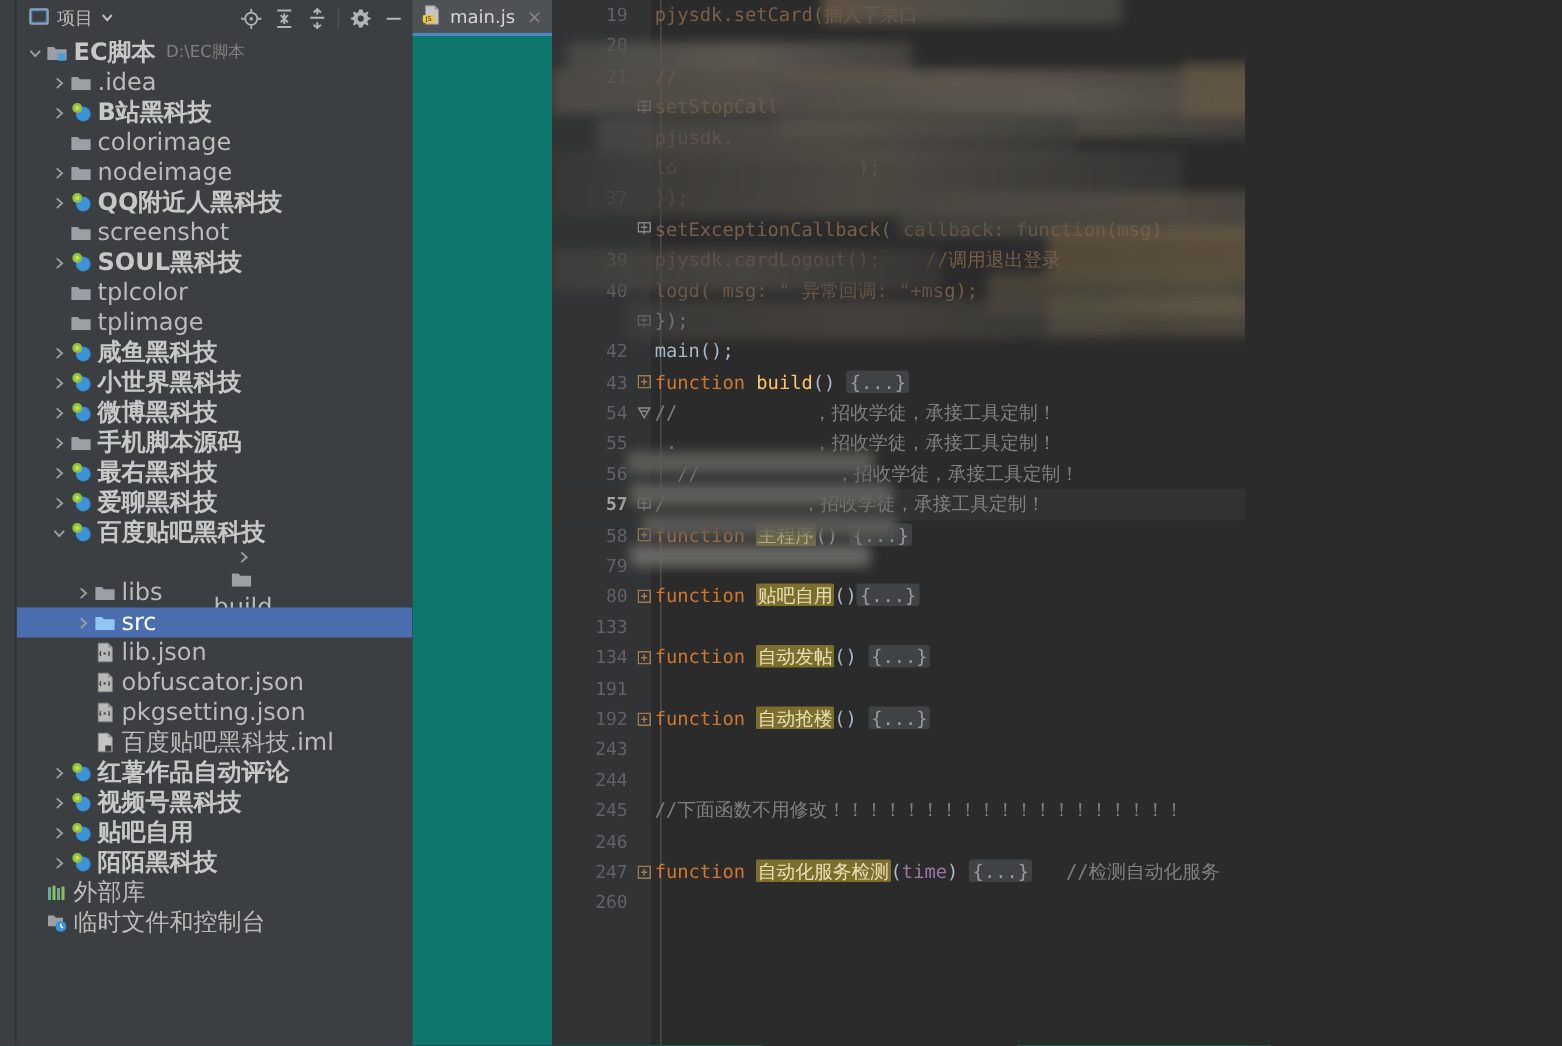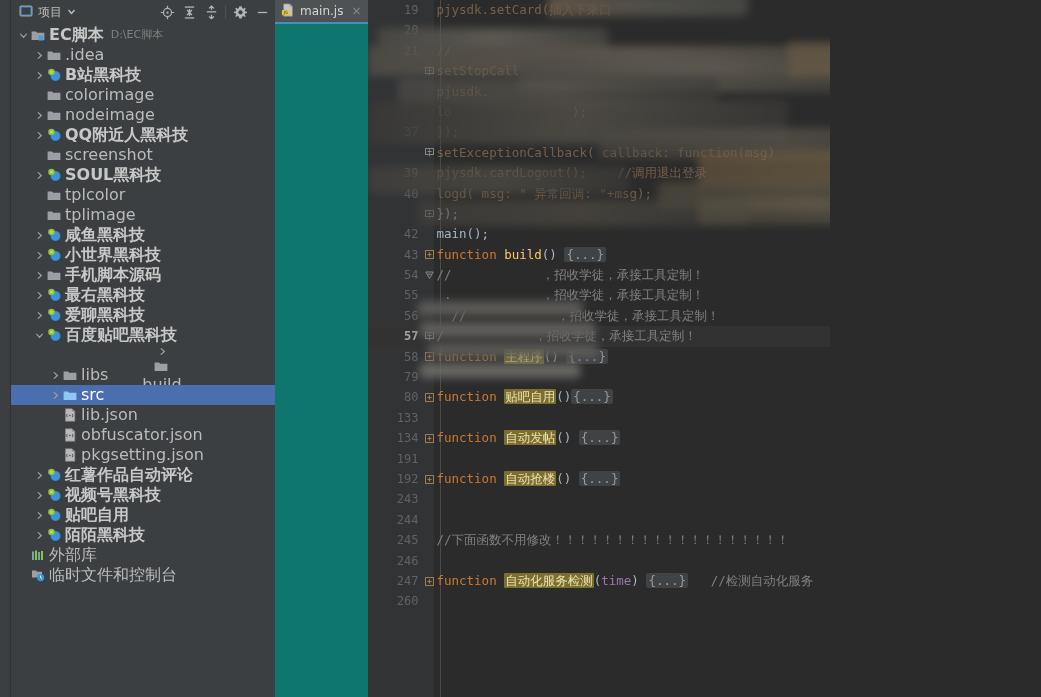--- a/index.html
+++ b/index.html
@@ -289,20 +289,36 @@
           </span>
           <span class="lbl bold">小世界黑科技</span>
         </div>
         <div class="row" style="padding-left: 22px;">
           <span class="arrow">
             <svg width="9" height="9" viewBox="0 0 9 9">
               <path d="M3.2 1.6 L6.4 4.5 L3.2 7.4" fill="none" stroke="#9aa0a6" stroke-width="1.25" stroke-linecap="round"></path>
             </svg>
           </span>
           <span class="ic">
+            <svg width="15" height="14" viewBox="0 0 15 14">
+              <circle cx="8.5" cy="8" r="5" fill="#2f7fc4"></circle>
+              <path d="M4 8 a4.5 4.5 0 0 1 9 0 a4.5 4.5 0 0 1 -9 0" fill="#3d93d8"></path>
+              <circle cx="4.5" cy="4" r="3.3" fill="#8bc34a"></circle>
+              <circle cx="4.5" cy="4" r="1.5" fill="#cddc39"></circle>
+            </svg>
+          </span>
+          <span class="lbl bold">微博黑科技</span>
+        </div>
+        <div class="row" style="padding-left: 22px;">
+          <span class="arrow">
+            <svg width="9" height="9" viewBox="0 0 9 9">
+              <path d="M3.2 1.6 L6.4 4.5 L3.2 7.4" fill="none" stroke="#9aa0a6" stroke-width="1.25" stroke-linecap="round"></path>
+            </svg>
+          </span>
+          <span class="ic">
             <svg width="14" height="13" viewBox="0 0 14 13">
               <path d="M0.6 2.4 H5 L6.2 3.8 H13.4 V11 H0.6 Z" fill="#9aa0a6"></path>
             </svg>
           </span>
           <span class="lbl bold">手机脚本源码</span>
         </div>
         <div class="row" style="padding-left: 22px;">
           <span class="arrow">
             <svg width="9" height="9" viewBox="0 0 9 9">
               <path d="M3.2 1.6 L6.4 4.5 L3.2 7.4" fill="none" stroke="#9aa0a6" stroke-width="1.25" stroke-linecap="round"></path>
@@ -417,20 +433,31 @@
           <span class="arrow"></span>
           <span class="ic">
             <svg width="14" height="14" viewBox="0 0 14 14">
               <path d="M2.5 0.8 H9 L11.8 3.6 V13.2 H2.5 Z" fill="#b9b9b9" stroke="#8c8c8c" stroke-width="0.6"></path>
               <path d="M9 0.8 V3.6 H11.8 Z" fill="#8f8f8f"></path>
               <path d="M4.2 6 q-1 1.6 0 3.2 M9.4 6 q1 1.6 0 3.2" stroke="#4a4a4a" stroke-width="0.9" fill="none"></path>
               <circle cx="6.8" cy="7.6" r="0.8" fill="#4a4a4a"></circle>
             </svg>
           </span>
           <span class="lbl">pkgsetting.json</span>
+        </div>
+        <div class="row" style="padding-left: 38px;">
+          <span class="arrow"></span>
+          <span class="ic">
+            <svg width="14" height="14" viewBox="0 0 14 14">
+              <path d="M2.5 0.8 H9 L11.8 3.6 V13.2 H2.5 Z" fill="#c4c4c4" stroke="#8c8c8c" stroke-width="0.6"></path>
+              <path d="M9 0.8 V3.6 H11.8 Z" fill="#949494"></path>
+              <rect x="7.2" y="9" width="4" height="4" fill="#3a3a3a"></rect>
+            </svg>
+          </span>
+          <span class="lbl">百度贴吧黑科技.iml</span>
         </div>
         <div class="row" style="padding-left: 22px;">
           <span class="arrow">
             <svg width="9" height="9" viewBox="0 0 9 9">
               <path d="M3.2 1.6 L6.4 4.5 L3.2 7.4" fill="none" stroke="#9aa0a6" stroke-width="1.25" stroke-linecap="round"></path>
             </svg>
           </span>
           <span class="ic">
             <svg width="15" height="14" viewBox="0 0 15 14">
               <circle cx="8.5" cy="8" r="5" fill="#2f7fc4"></circle>

